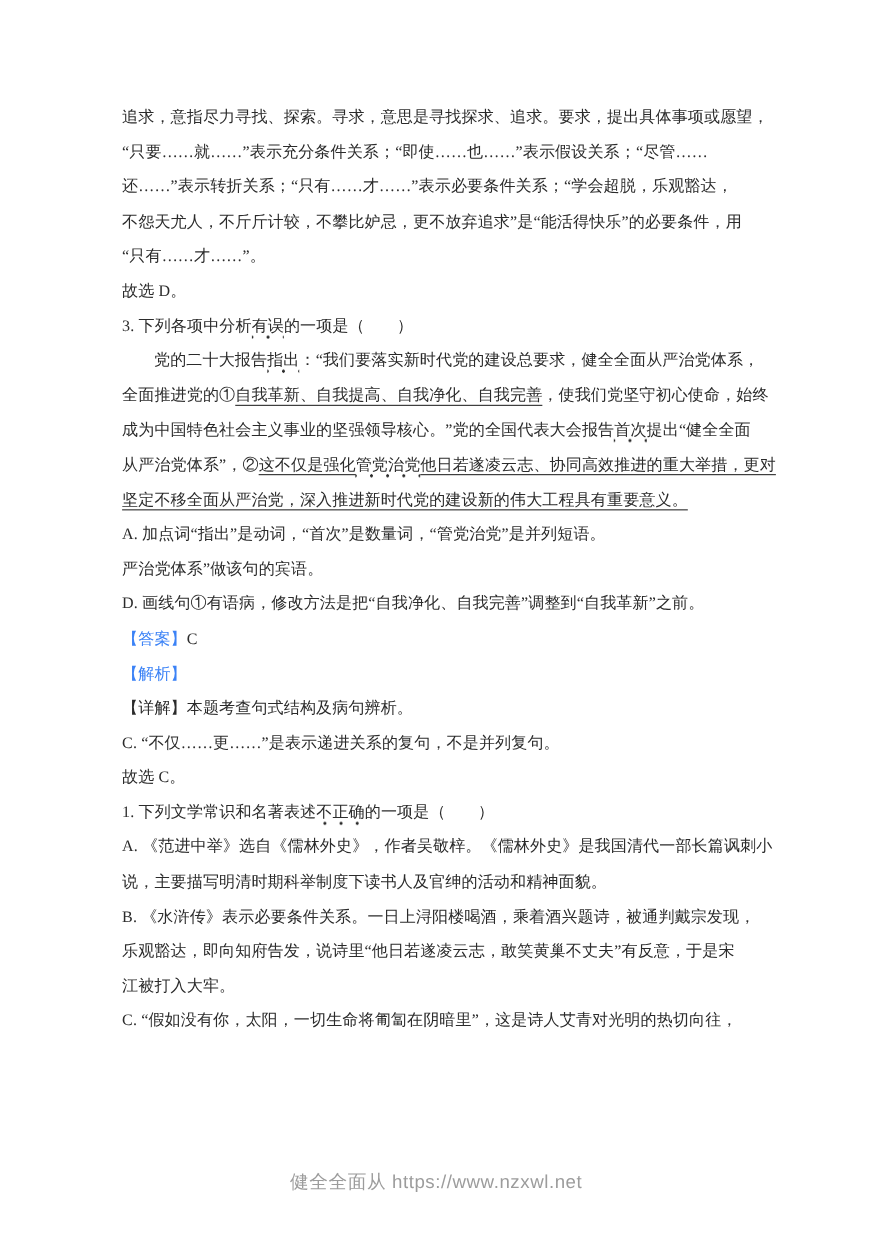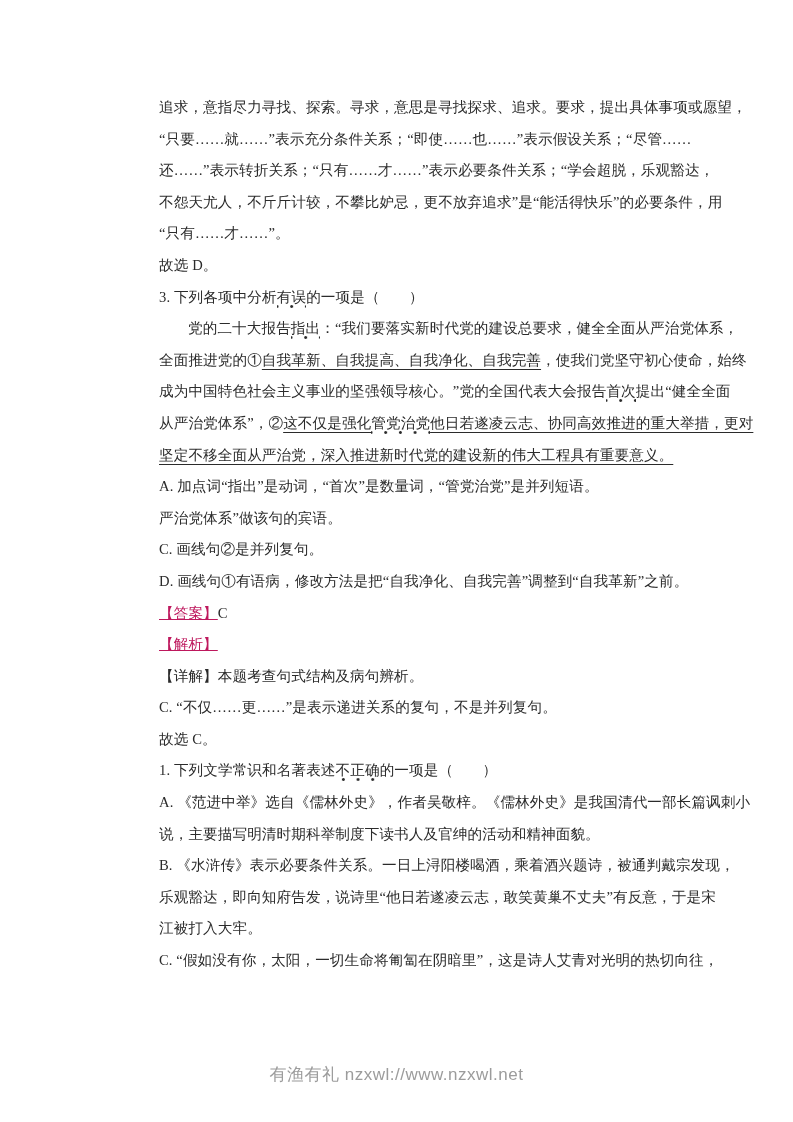--- a/index.html
+++ b/index.html
@@ -9,21 +9,20 @@
     background:#ffffff;
     overflow:hidden;
     font-family:"Liberation Serif","DejaVu Serif",serif;
     color:#2b2b2b;
     margin:0 auto;
   }
   .content {
     position:absolute;
     left:111px; top:92px;
     width:600px;
-    margin-left:48px;
   }
   .ln {
     margin:0;
     height:31.6px;
     line-height:31.6px;
     font-size:14.6px;
     white-space:nowrap;
     letter-spacing:0.1px;
   }
   .indent { text-indent:29px; }
@@ -35,21 +34,21 @@
   }
   
   .d {
     background-image:radial-gradient(circle, #2b2b2b 1.2px, transparent 1.6px);
     background-size:14.7px 5px;
     background-repeat:repeat-x;
     background-position:center bottom;
     padding-bottom:4px;
   }
   
-  .blue { color:#be185d;text-decoration:underline; }
+  .blue { color:#3b82f6; }
   .footer {
     position:absolute;
     left:0; top:1063px;
     width:793px;
     text-align:center;
     font-size:17px;
     color:#9c9c9c;
     font-family:"Liberation Sans","DejaVu Sans",sans-serif;
     letter-spacing:0.5px;
   }
@@ -70,35 +69,34 @@
     <p class="ln"><span class="sg">3. 下列各项中分析</span><span class="sg d">有误</span><span class="sg">的一项是（　　）</span></p>
 
     <p class="ln indent"><span class="sg">党的二十大报告</span><span class="sg d">指出</span><span class="sg">：“我们要落实新时代党的建设总要求，健全全面从严治党体系，</span></p>
     <p class="ln"><span class="sg">全面推进党的①</span><span class="sg u">自我革新、自我提高、自我净化、自我完善</span><span class="sg">，使我们党坚守初心使命，始终</span></p>
     <p class="ln"><span class="sg">成为中国特色社会主义事业的坚强领导核心。”党的全国代表大会报告</span><span class="sg d">首次</span><span class="sg">提出“健全全面</span></p>
     <p class="ln"><span class="sg">从严治党体系”，②</span><span class="sg u">这不仅是强化</span><span class="sg d">管党治党</span><span class="sg u">他日若遂凌云志、协同高效推进的重大举措，更对</span></p>
     <p class="ln"><span class="sg u">坚定不移全面从严治党，深入推进新时代党的建设新的伟大工程具有重要意义。</span></p>
 
     <p class="ln"><span class="sg">A. 加点词“指出”是动词，“首次”是数量词，“管党治党”是并列短语。</span></p>
     <p class="ln"><span class="sg">严治党体系”做该句的宾语。</span></p>
-    <p class="ln"><span class="sg">C. 画线句②是并列复句。</span></p>
     <p class="ln"><span class="sg">D. 画线句①有语病，修改方法是把“自我净化、自我完善”调整到“自我革新”之前。</span></p>
 
     <p class="ln"><span class="sg blue">【答案】</span><span class="sg">C</span></p>
     <p class="ln"><span class="sg blue">【解析】</span></p>
     <p class="ln"><span class="sg">【详解】本题考查句式结构及病句辨析。</span></p>
     <p class="ln"><span class="sg">C. “不仅……更……”是表示递进关系的复句，不是并列复句。</span></p>
     <p class="ln"><span class="sg">故选 C。</span></p>
 
     <p class="ln"><span class="sg">1. 下列文学常识和名著表述</span><span class="sg d">不正确</span><span class="sg">的一项是（　　）</span></p>
     <p class="ln"><span class="sg">A. 《范进中举》选自《儒林外史》，作者吴敬梓。《儒林外史》是我国清代一部长篇讽刺小</span></p>
     <p class="ln"><span class="sg">说，主要描写明清时期科举制度下读书人及官绅的活动和精神面貌。</span></p>
     <p class="ln"><span class="sg">B. 《水浒传》表示必要条件关系。一日上浔阳楼喝酒，乘着酒兴题诗，被通判戴宗发现，</span></p>
     <p class="ln"><span class="sg">乐观豁达，即向知府告发，说诗里“他日若遂凌云志，敢笑黄巢不丈夫”有反意，于是宋</span></p>
     <p class="ln"><span class="sg">江被打入大牢。</span></p>
     <p class="ln"><span class="sg">C. “假如没有你，太阳，一切生命将匍匐在阴暗里”，这是诗人艾青对光明的热切向往，</span></p>
 
   </div>
 
   <div class="footer">
-    <span>有渔有礼 nzxwl://www.nzxwl.net</span>
+    <span>健全全面从 https://www.nzxwl.net</span>
   </div>
 </div>
 
 </body></html>

